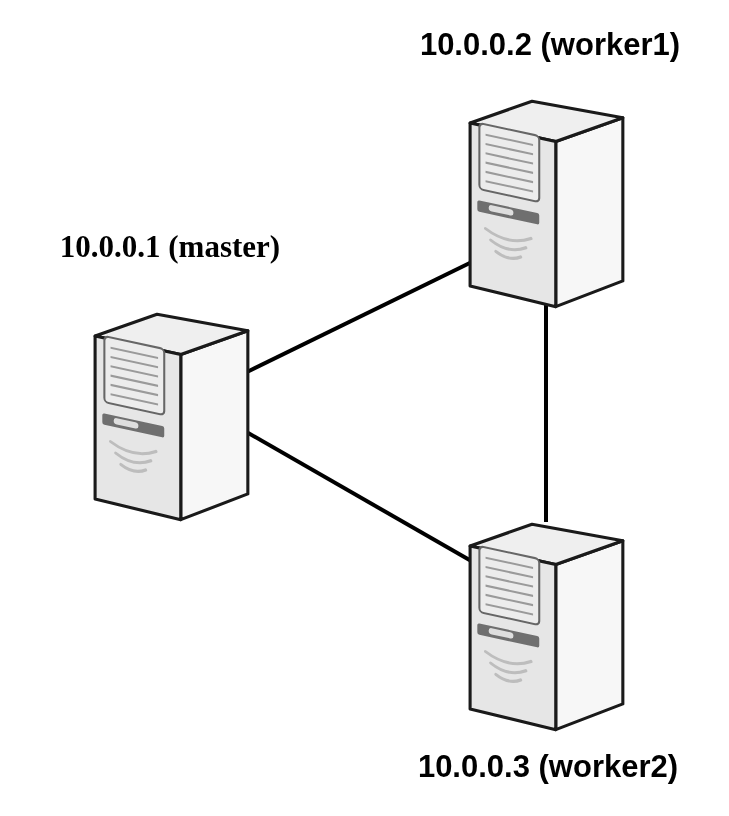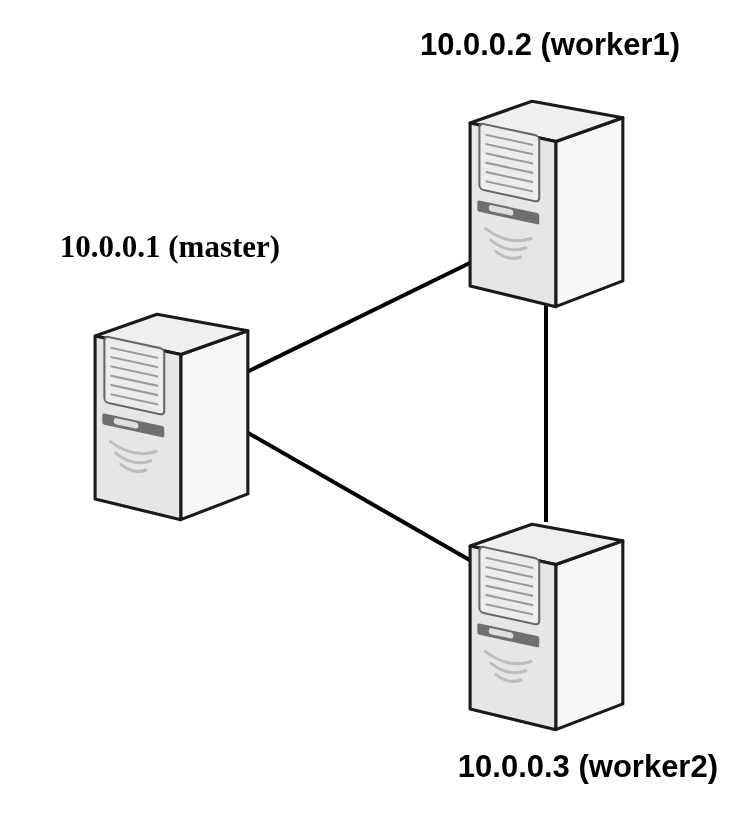--- a/index.html
+++ b/index.html
@@ -35,21 +35,21 @@
     position: absolute;
     z-index: 3;
     font-weight: 700;
     font-size: 31px;
     color: #000000;
     text-align: center;
     white-space: nowrap;
   }
   .label-worker1 { left: 380px; top: 27px;  width: 340px; }
   .label-master  { left: 15px;  top: 229px; width: 310px; font-family: Liberation Serif, serif; }
-  .label-worker2 { left: 378px; top: 749px; width: 340px; text-align: right; }
+  .label-worker2 { left: 378px; top: 749px; width: 340px; }
 </style>
 </head>
 <body>
 
 <svg width="0" height="0" style="position:absolute" aria-hidden="true">
   <defs>
     <symbol id="server-tower" viewBox="0 0 170 218">
 
       <polygon points="93,48 158,25 158,183 93,208" fill="#f7f7f7" stroke="#1a1a1a" stroke-width="3" stroke-linejoin="round"></polygon>
 

